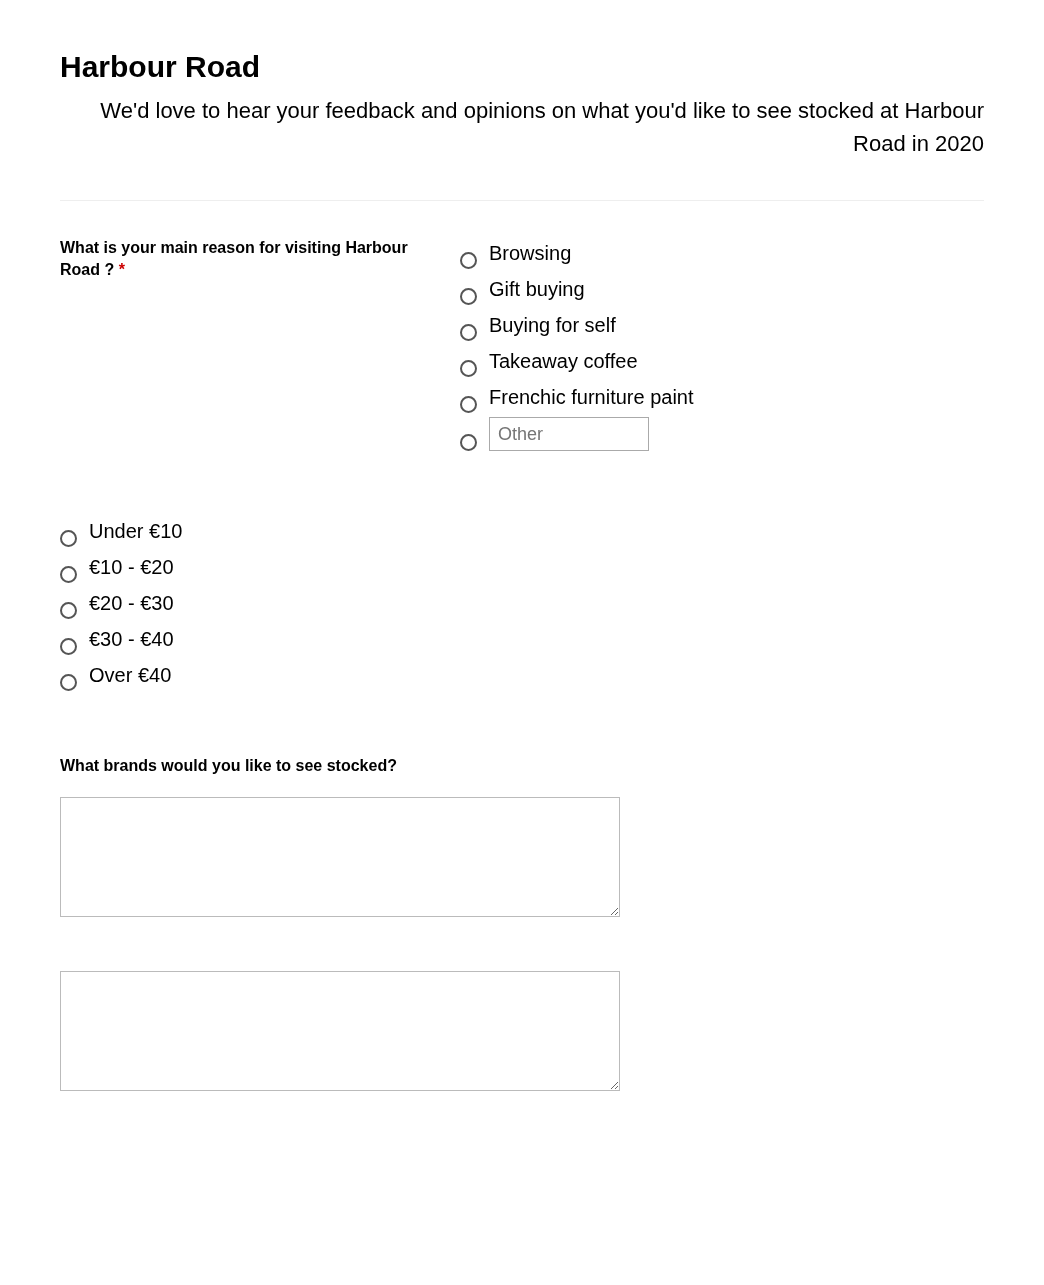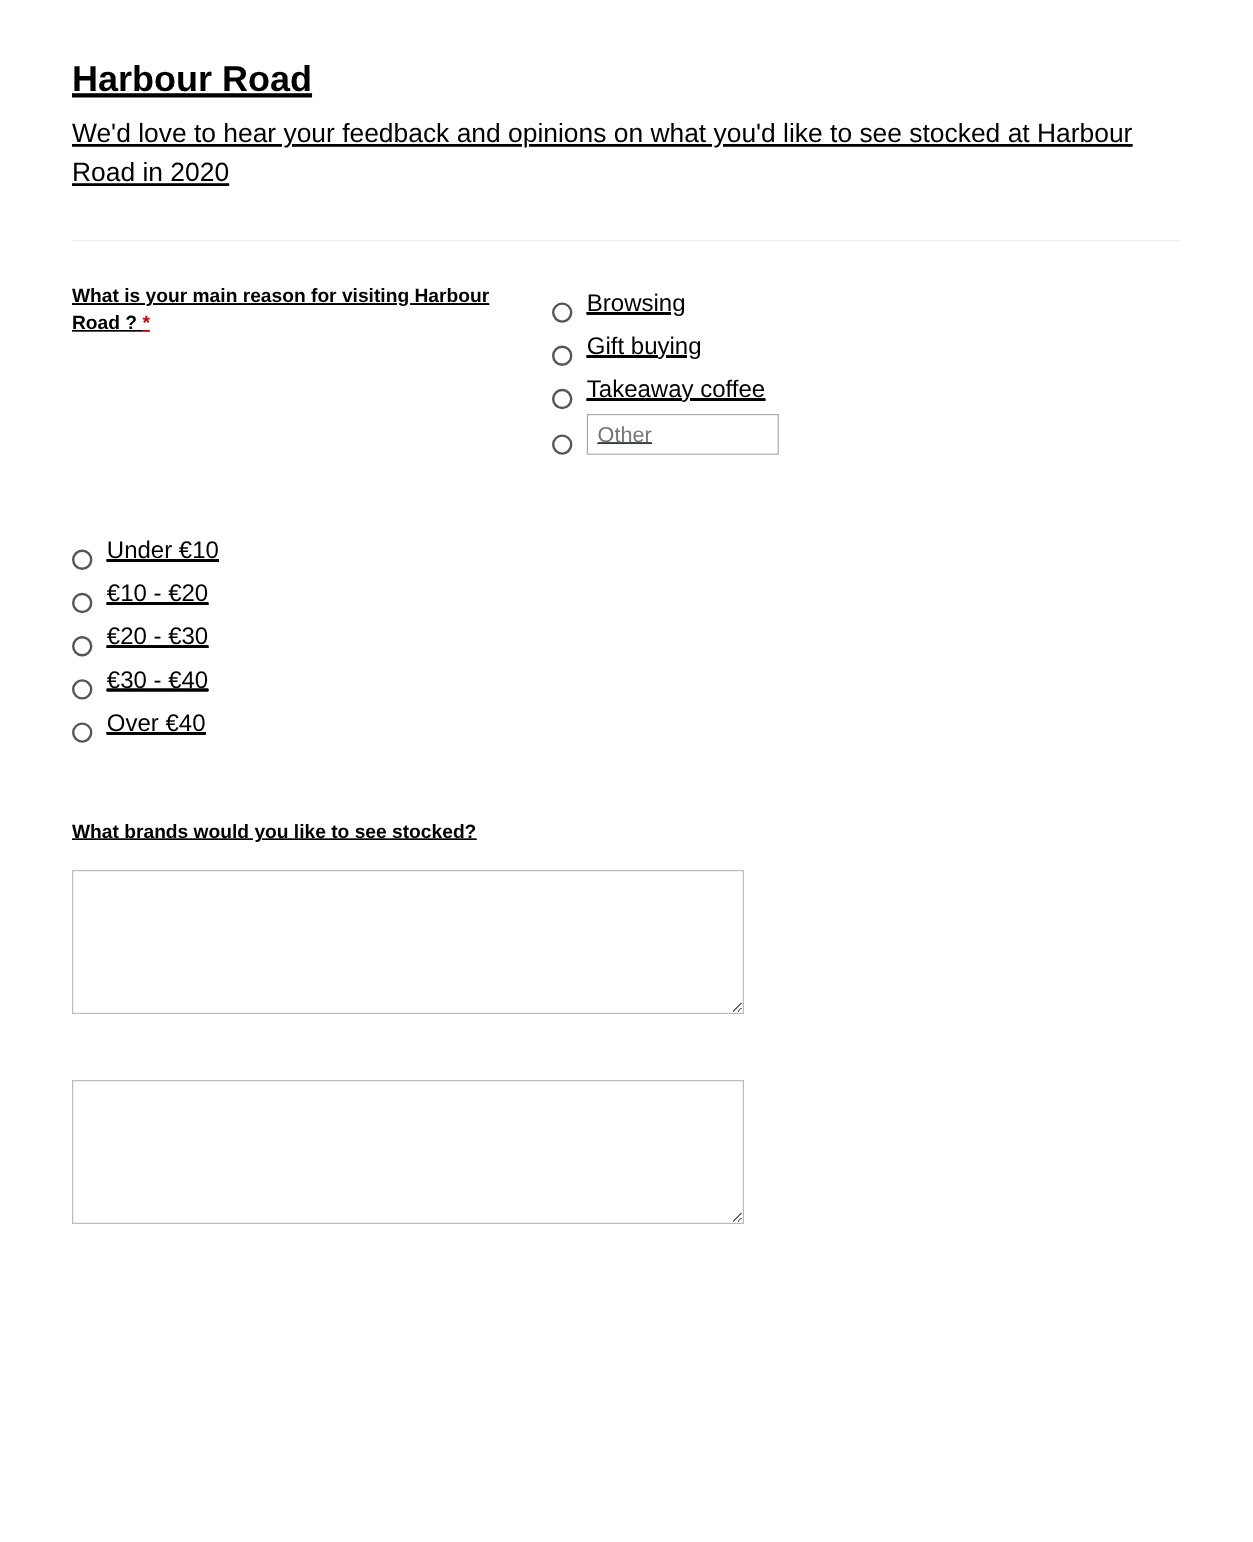--- a/index.html
+++ b/index.html
@@ -1,32 +1,33 @@
 <!DOCTYPE html>
 <html><head>
 <meta charset="utf-8">
 <style>
-  * { box-sizing: border-box; text-decoration: underline; }
+  * { box-sizing: border-box; }
   body {
     margin: 0;
     padding: 50px 60px;
     font-family: Verdana, Geneva, sans-serif;
     color: #000;
     background: #fff;
     width: 1044px;
   }
   .form-title {
     font-size: 30px;
     font-weight: bold;
     margin: 0 0 10px 0;
   }
   .form-description {
     font-size: 22px;
     line-height: 1.5;
     margin-bottom: 40px;
+    text-align: right;
   }
   .divider {
     border: none;
     border-top: 1px solid #eee;
     margin: 0 0 36px 0;
   }
   .question-block {
     display: flex;
     align-items: flex-start;
     margin-bottom: 60px;
@@ -102,21 +103,29 @@
     <div class="option-row">
       <span class="radio"></span>
       <span>Browsing</span>
     </div>
     <div class="option-row">
       <span class="radio"></span>
       <span>Gift buying</span>
     </div>
     <div class="option-row">
       <span class="radio"></span>
+      <span>Buying for self</span>
+    </div>
+    <div class="option-row">
+      <span class="radio"></span>
       <span>Takeaway coffee</span>
+    </div>
+    <div class="option-row">
+      <span class="radio"></span>
+      <span>Frenchic furniture paint</span>
     </div>
     <div class="option-row">
       <span class="radio"></span>
       <input type="text" class="other-input" placeholder="Other" style="">
     </div>
   </div>
 </div>
 
 <div class="question-block">
   <div class="options">

